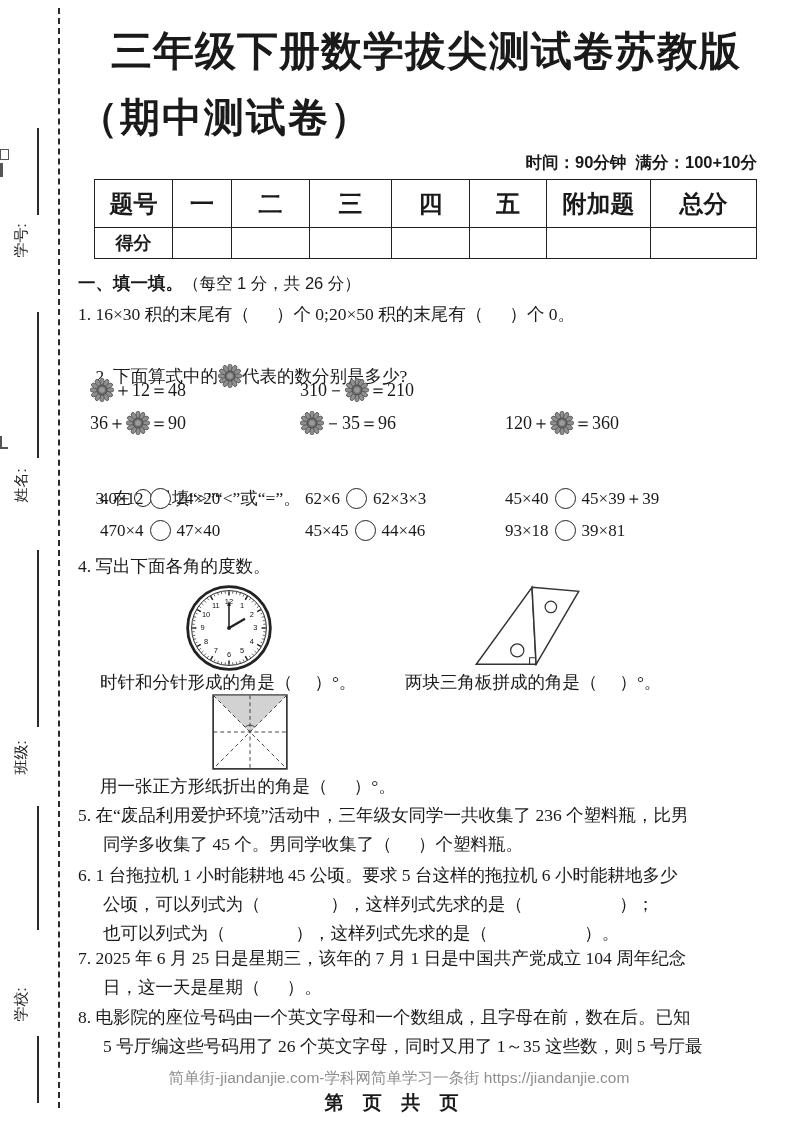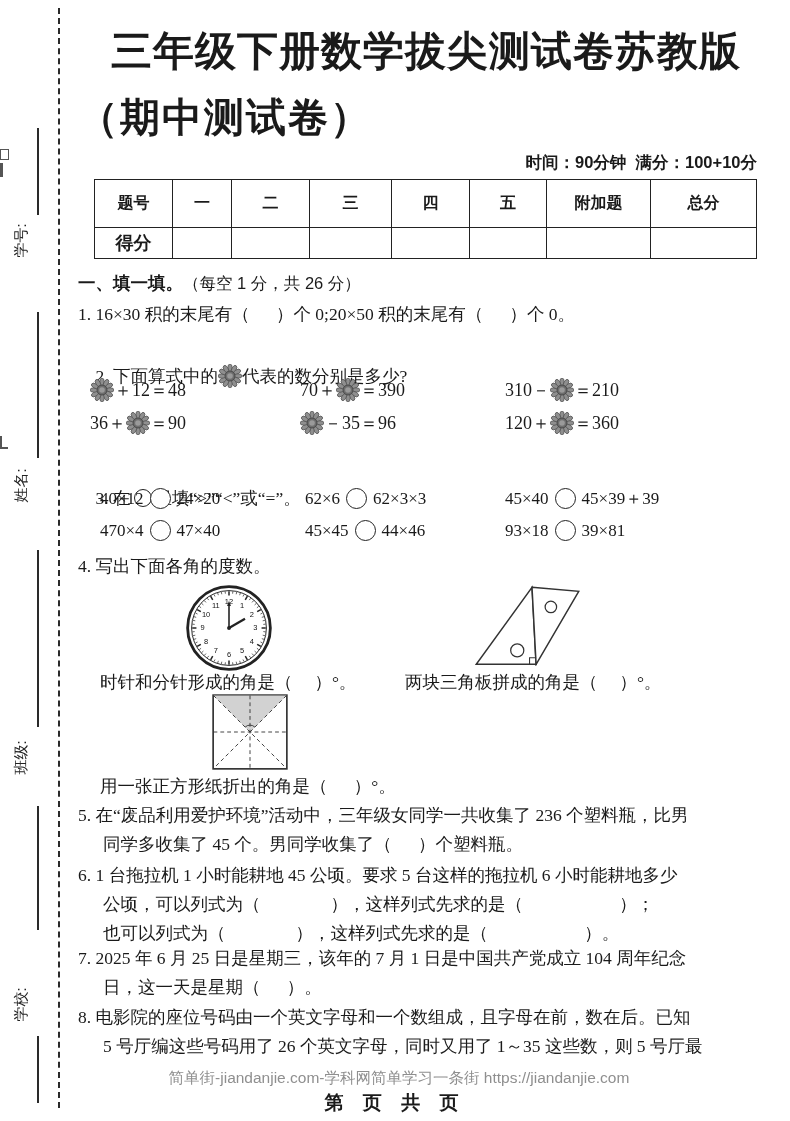--- a/index.html
+++ b/index.html
@@ -37,21 +37,21 @@
     right:33px;top:152px;font-size:16.5px;white-space:pre;
     font-family:"Liberation Sans","DejaVu Sans",sans-serif;font-weight:600;
   }
   
   table.score{
     position:absolute;left:94px;top:179px;border-collapse:collapse;
     font-family:"Liberation Sans","DejaVu Sans",sans-serif;
   }
   table.score td{
     border:1.6px solid #222;text-align:center;vertical-align:middle;
-    font-size:16px;font-weight:600;padding:0;
+    font-size:24px;font-weight:600;padding:0;
   }
   table.score tr.hdr td{height:47px;}
   table.score tr.fill td{height:30px;font-size:18px;}
   
   .qtext,.qline{font-size:17.5px;line-height:29px;white-space:pre-wrap;}
   .qblock{left:78px;right:14px;}
   .cont{padding-left:25px;}
   .sec-head{font-family:"Liberation Sans","DejaVu Sans",sans-serif;}
   .sec-main{font-weight:800;font-size:17.5px;}
   .sec-note{font-size:16.5px;}
@@ -171,23 +171,20 @@
 
   <div class="abs qblock qtext" style="top:333px;">
     <span>2. 下面算式中的</span><svg class="flower">
         <use href="#flower"></use>
       </svg><span>代表的数分别是多少?</span>
   </div>
   <div class="abs eq-row" style="top:378px;font-family:Liberation Serif, serif;">
     <span class="c1 eq"><span></span><svg class="flower">
           <use href="#flower"></use>
         </svg><span>＋12＝48</span></span>
-    <span class="c2 eq"><span>70＋</span><svg class="flower">
-          <use href="#flower"></use>
-        </svg><span>＝390</span></span>
     <span class="c3 eq"><span>310－</span><svg class="flower">
           <use href="#flower"></use>
         </svg><span>＝210</span></span>
   </div>
   <div class="abs eq-row" style="top:411px;">
     <span class="c1 eq"><span>36＋</span><svg class="flower">
           <use href="#flower"></use>
         </svg><span>＝90</span></span>
     <span class="c2 eq"><span></span><svg class="flower">
           <use href="#flower"></use>

